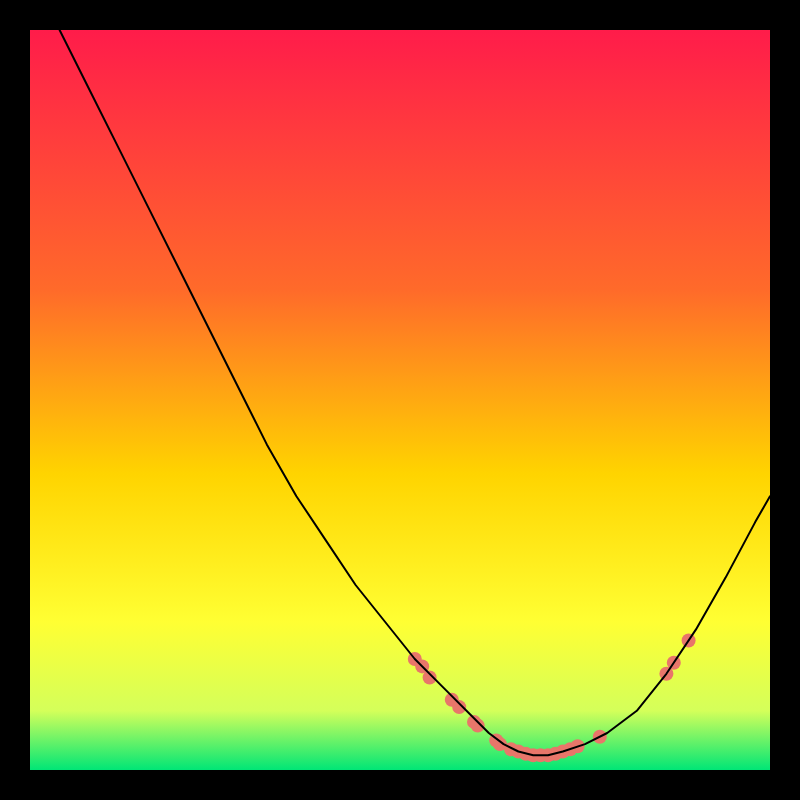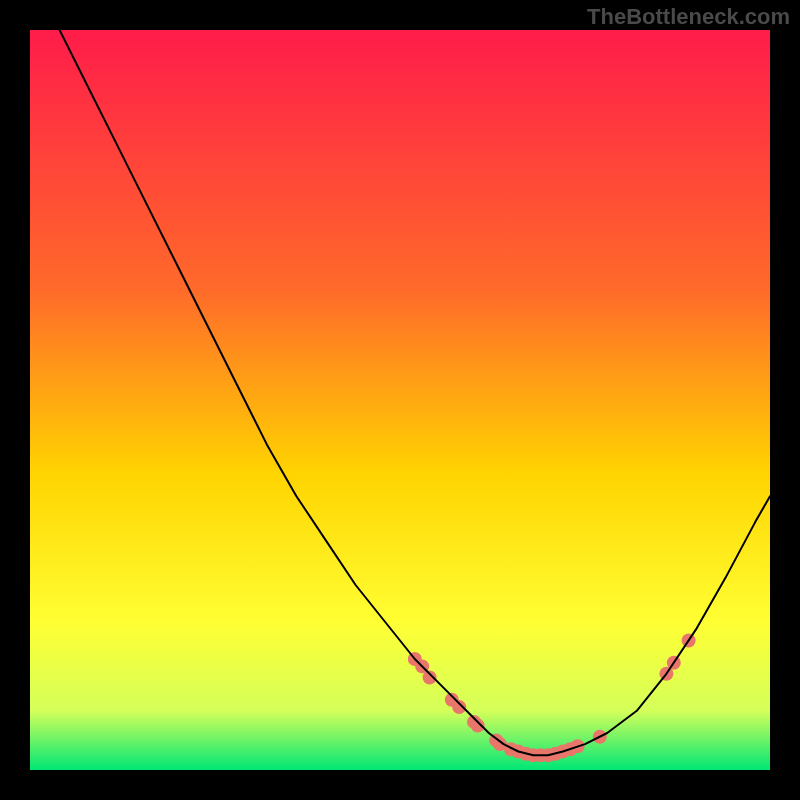--- a/index.html
+++ b/index.html
@@ -39,21 +39,20 @@
     left: 0;
     top: 0;
     width: 100%;
     height: 100%;
   }
 </style>
 </head>
 <body>
 
 <div class="container">
-  <div class="watermark">TheBottleneck.com</div>
   <div class="plot">
     <svg class="gradient-bg" viewBox="0 0 740 740" preserveAspectRatio="none">
       <defs>
         <linearGradient id="bg-grad" x1="0" y1="0" x2="0" y2="1">
             <stop offset="0%" stop-color="#ff1c4a"></stop>
             <stop offset="35%" stop-color="#ff6a2a"></stop>
             <stop offset="60%" stop-color="#ffd400"></stop>
             <stop offset="80%" stop-color="#ffff33"></stop>
             <stop offset="92%" stop-color="#d4ff5a"></stop>
             <stop offset="100%" stop-color="#00e676"></stop>

